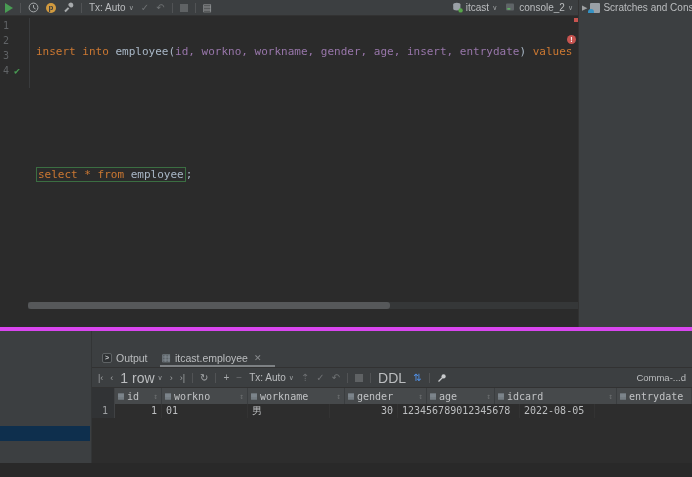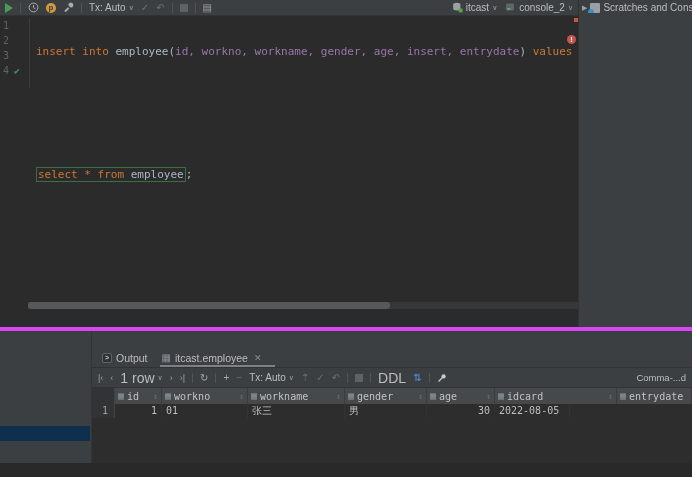--- a/index.html
+++ b/index.html
@@ -285,23 +285,23 @@
         <div class="hcell" style="width:75px">
           <span class="tbl-ic">▦</span>
           <span>entrydate</span>
         </div>
       </div>
 
       <div class="grid-row">
         <div class="cell rownum" style="width:23px">1</div>
         <div class="cell r-align" style="width:47px">1</div>
         <div class="cell" style="width:86px">01</div>
-        <div class="cell" style="width:97px">张三</div>
         <div class="cell" style="width:82px">男</div>
         <div class="cell r-align" style="width:68px">30</div>
+        <div class="cell" style="width:122px">123456789012345678</div>
         <div class="cell" style="width:75px">2022-08-05</div>
       </div>
 
       <div class="grid-body"></div>
     </div>
   </div>
 
   <div class="bottom-strip"></div>
 
 </div>

